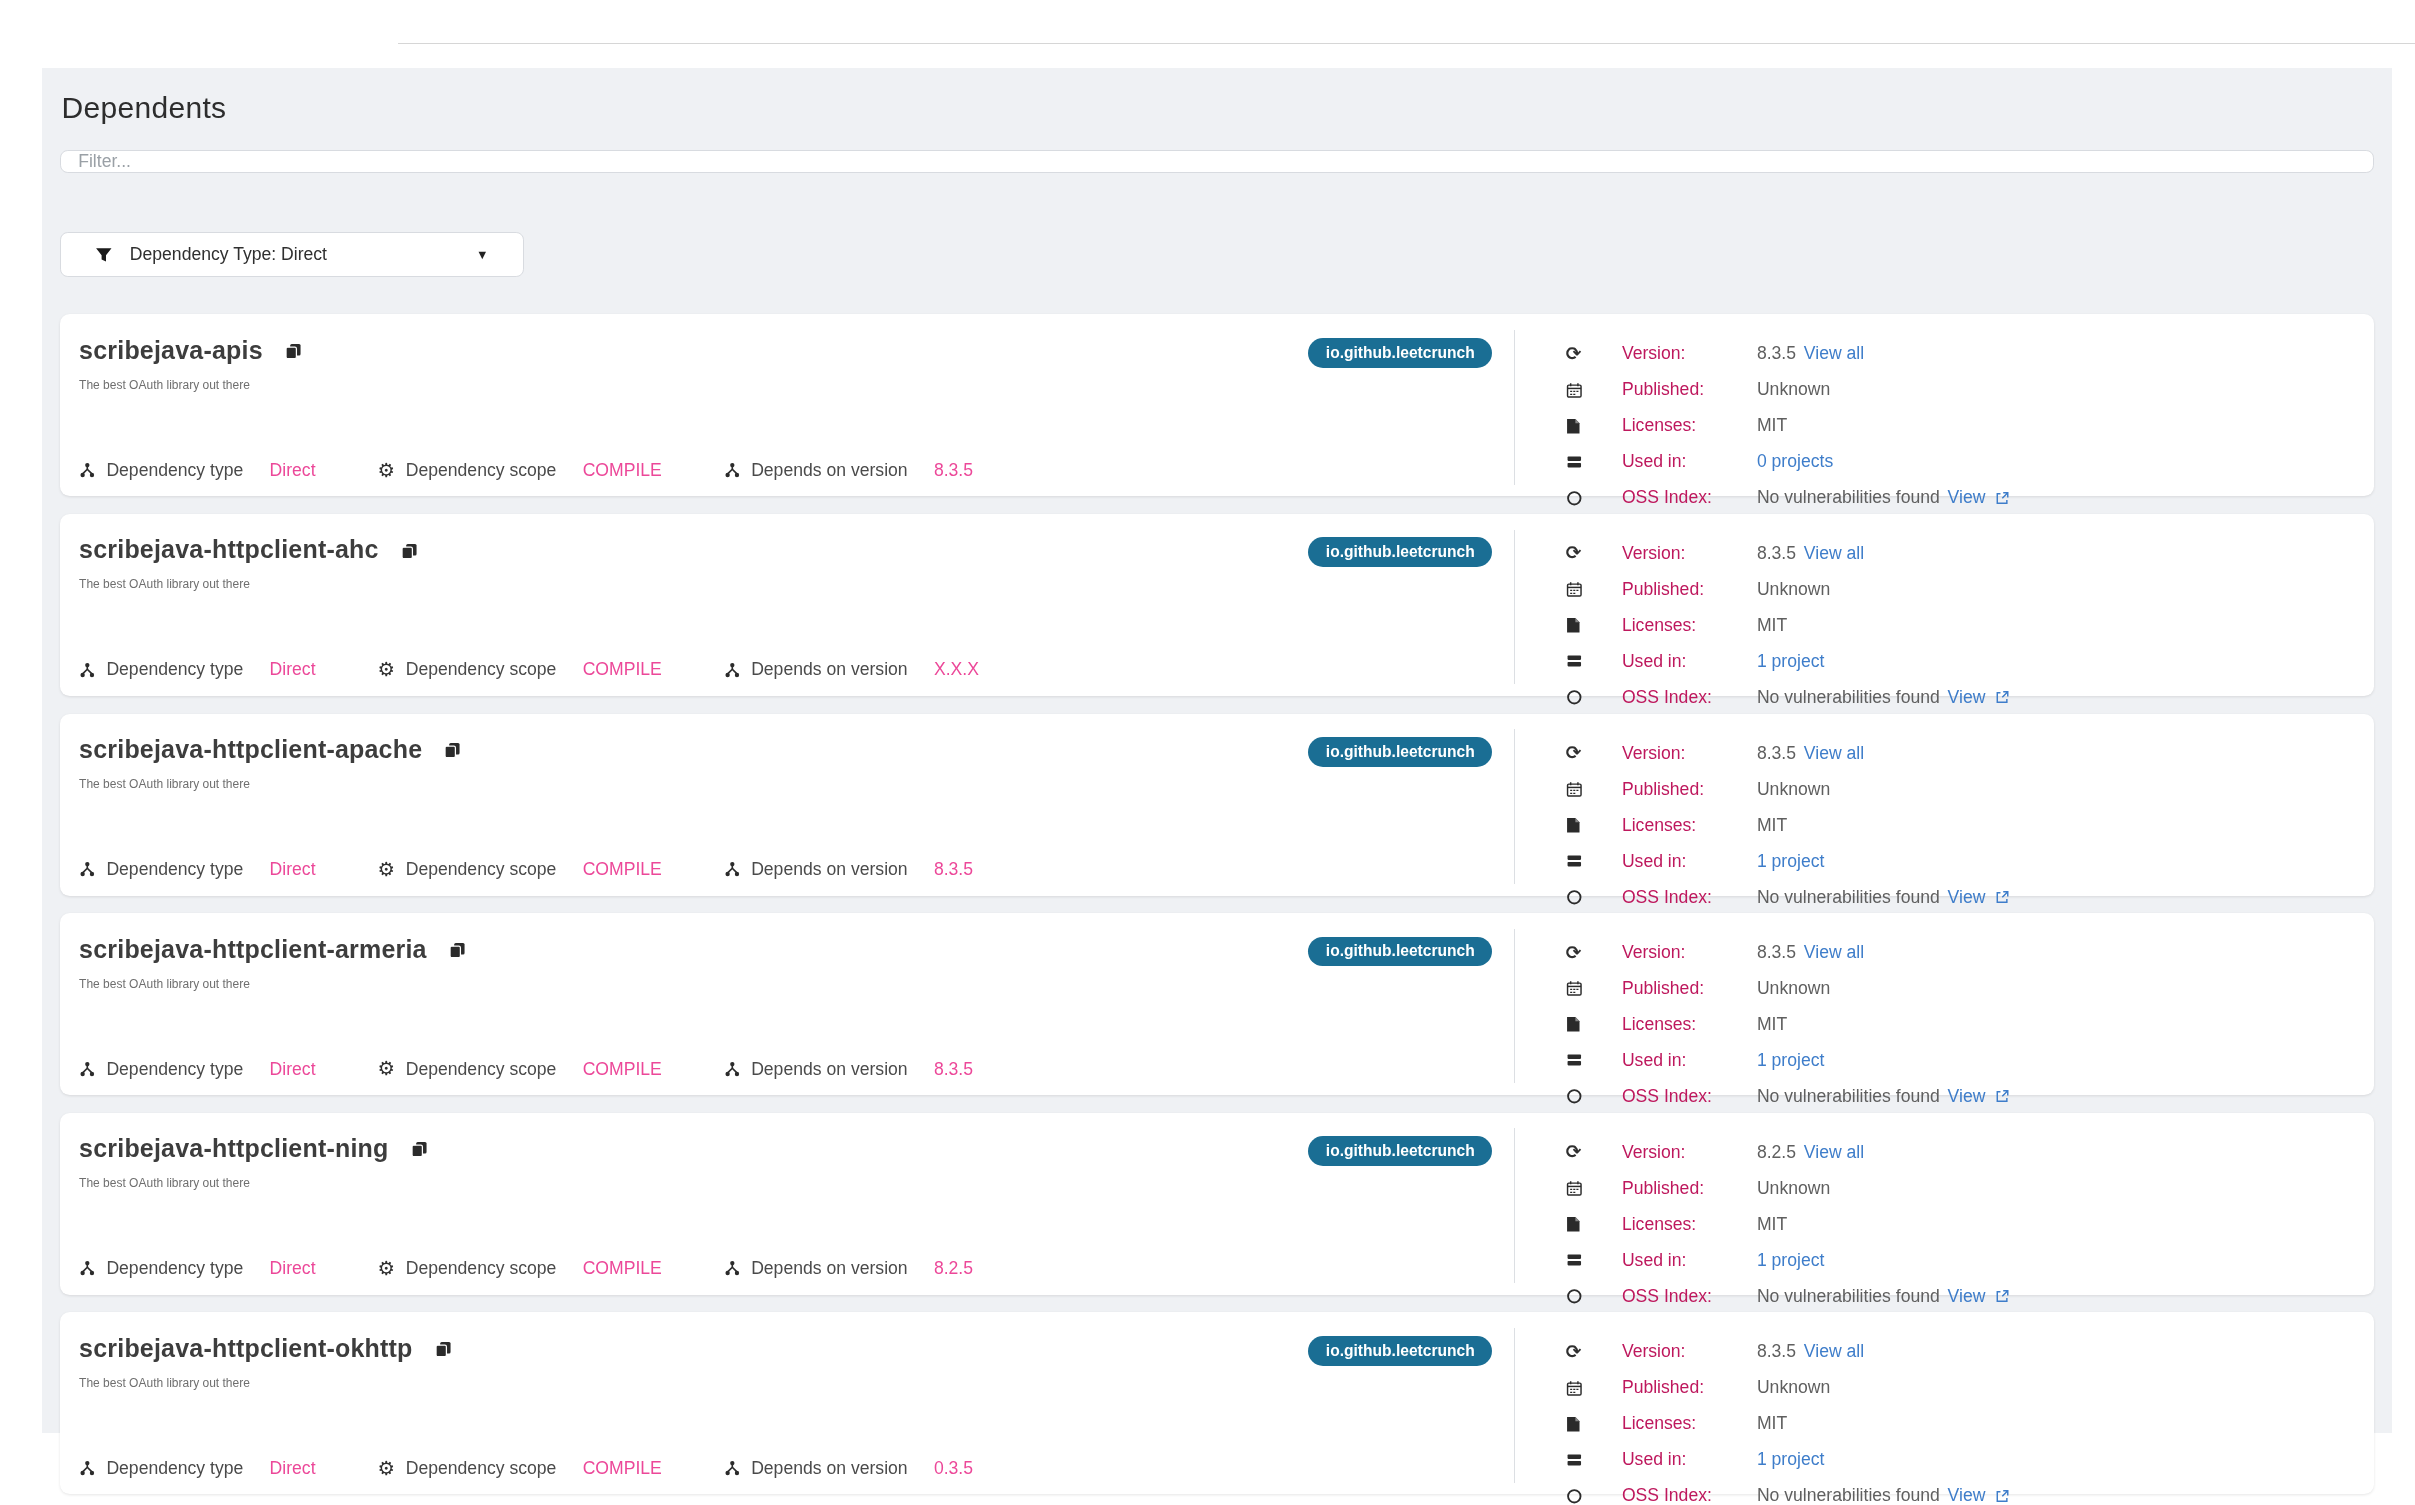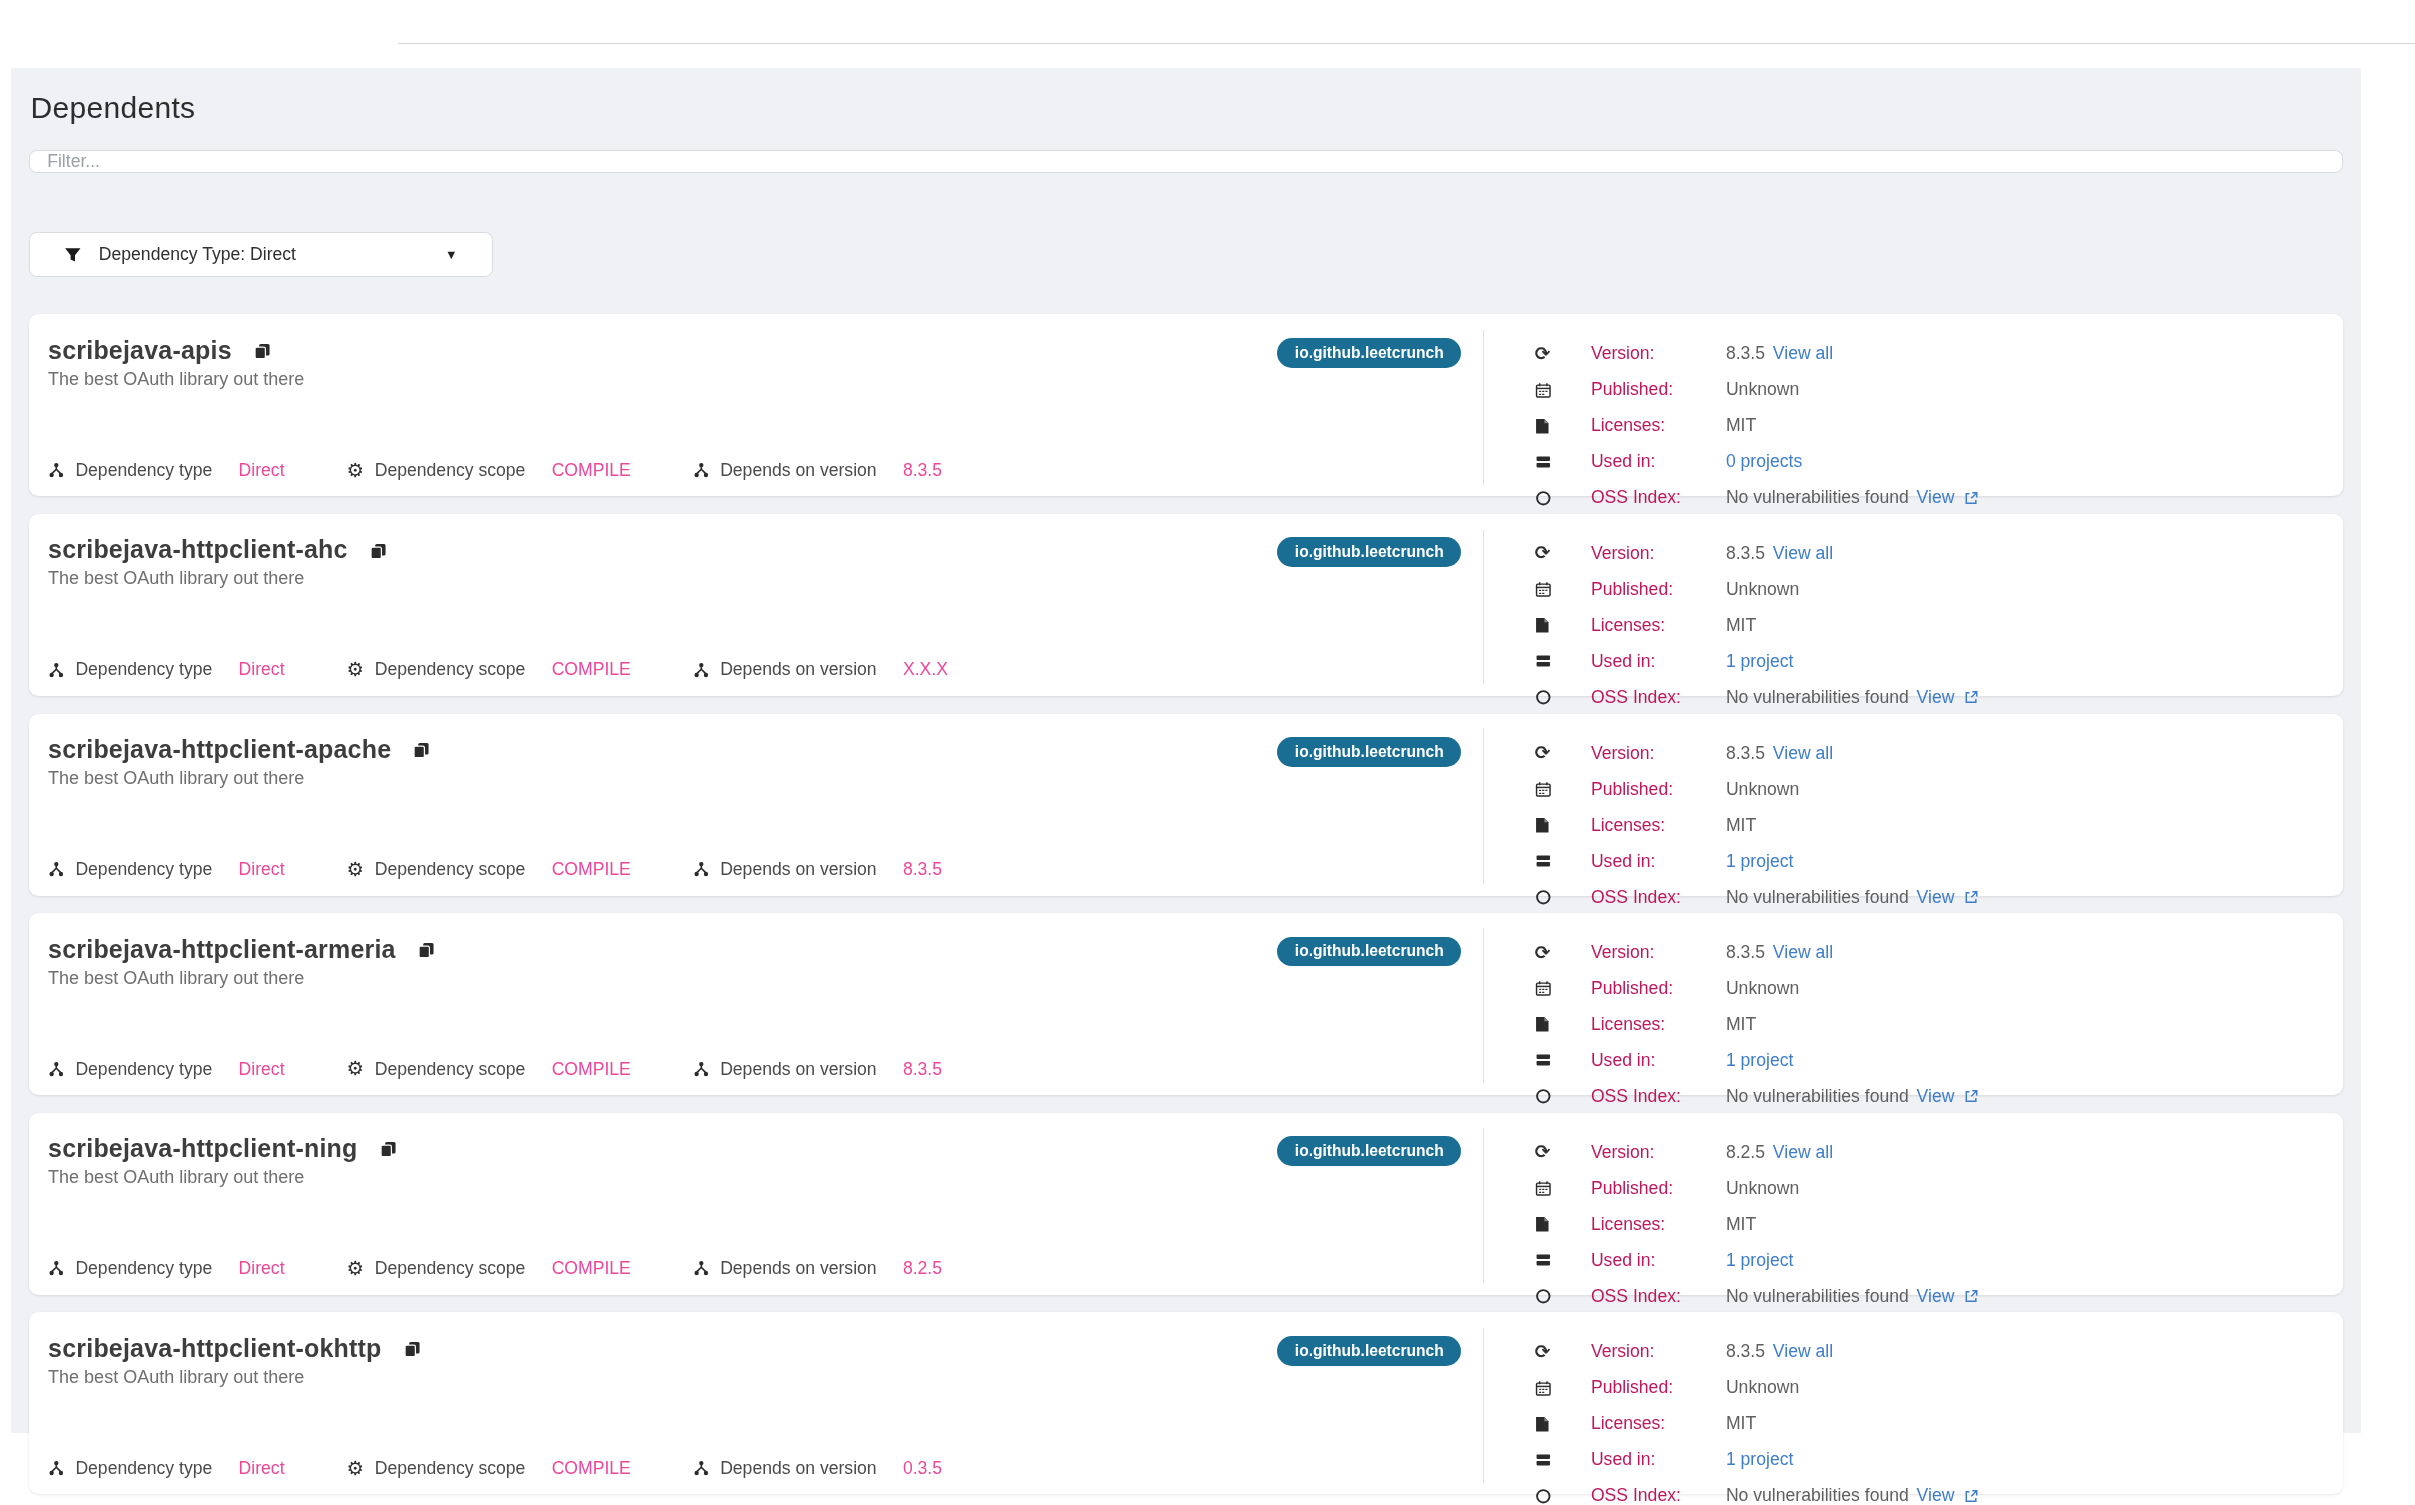--- a/index.html
+++ b/index.html
@@ -1,39 +1,39 @@
 <!DOCTYPE html>
 <html><head>
 <meta charset="utf-8">
 <style>
   * { margin:0; padding:0; box-sizing:border-box; }
   html,body { width:2416px; height:1506px; background:#ffffff;
               font-family:"Liberation Sans","DejaVu Sans",sans-serif; color:#444; overflow:hidden; }
   .top-hairline { position:absolute; top:43px; left:398px; width:2018px; height:1px; background:#d6d6d6; }
-  .panel { position:absolute; left:11px; top:68px; width:2350px; height:1365px;
+  .panel { position:absolute; left:42px; top:68px; width:2350px; height:1365px;
            background:#eff1f4; padding:23.4px 17.6px 17.6px 17.6px; }
   .page-title { font-size:30px; font-weight:500; color:#2d2d2d; margin:0 0 25px 2px; letter-spacing:0.3px; }
 
   .filter-row { display:flex; gap:59px; margin-bottom:37px;flex-direction:column; }
   .filter-input { flex:1; height:45px; background:#fff; border:1px solid #d8dbe0; border-radius:7.8px;
                   font-size:17.6px; padding:0 17.6px; color:#333; outline:none;
                   font-family:"Liberation Sans","DejaVu Sans",sans-serif; }
   .filter-input::placeholder { color:#9aa0a6; }
   .dropdown { width:464px; height:45px; background:#fff; border:1px solid #d8dbe0; border-radius:7.8px;
               display:flex; align-items:center; padding:0 34px; gap:17.6px; cursor:pointer; }
   .dropdown-label { font-size:17.6px; color:#2f2f2f; flex:1; }
   .caret { font-size:12.7px; color:#222; }
 
   .card { background:#fff; border-radius:9.8px; box-shadow:0 1px 2.9px rgba(0,0,0,.10);
           height:182px; margin-bottom:17.6px; display:flex; padding:15.6px 19.5px 11.7px 19.5px; }
   .card-main { flex:1; display:flex; flex-direction:column; min-width:0; }
   .title-row { display:flex; align-items:center; gap:22px; margin-top:5.9px; }
   .card-title { font-size:25px; font-weight:700; color:#3d3d3d; letter-spacing:0.2px; }
   .copy-icon { display:inline-flex; cursor:pointer; margin-top:2px; }
-  .card-desc { font-size:18px; color:#6f6f6f; margin-top:4px; }
+  .card-desc { font-size:12px; color:#6f6f6f; margin-top:13px; }
 
   .chips { margin-top:auto; display:flex; align-items:center; gap:62px; padding-bottom:3.9px; }
   .chip { display:flex; align-items:center; gap:10.7px; }
   .chip .cl { font-size:17.6px; color:#4a4a4a; }
   .chip .cv { font-size:17.6px; color:#ec4899; margin-left:15.6px; }
   .gear-glyph { font-size:19.5px; color:#2f2f2f; line-height:1; }
 
   .badge-col { width:234px; display:flex; justify-content:flex-end; align-items:flex-start; padding:7.8px 21.5px 0 0; }
   .badge { color:#fff; font-size:15.6px; font-weight:700; padding:5.9px 17.6px; border-radius:15.6px; white-space:nowrap; }
 

